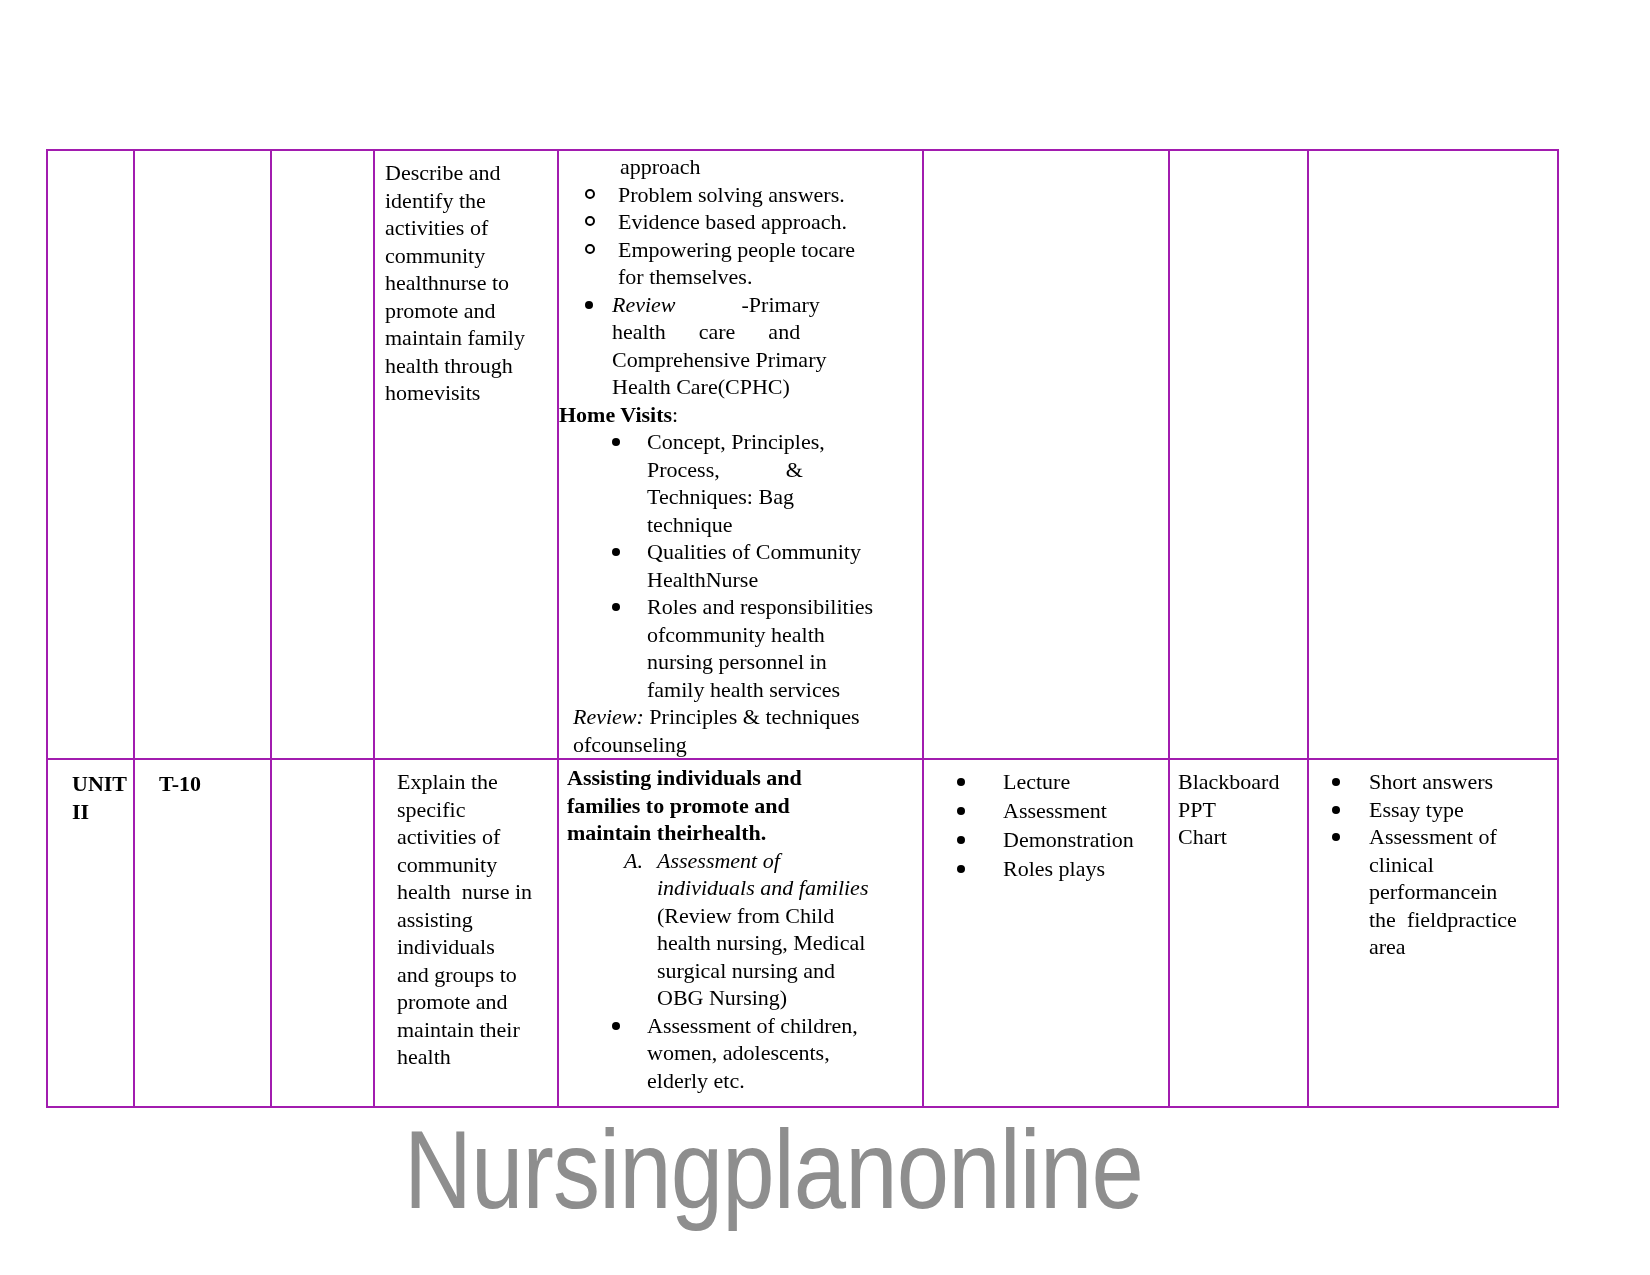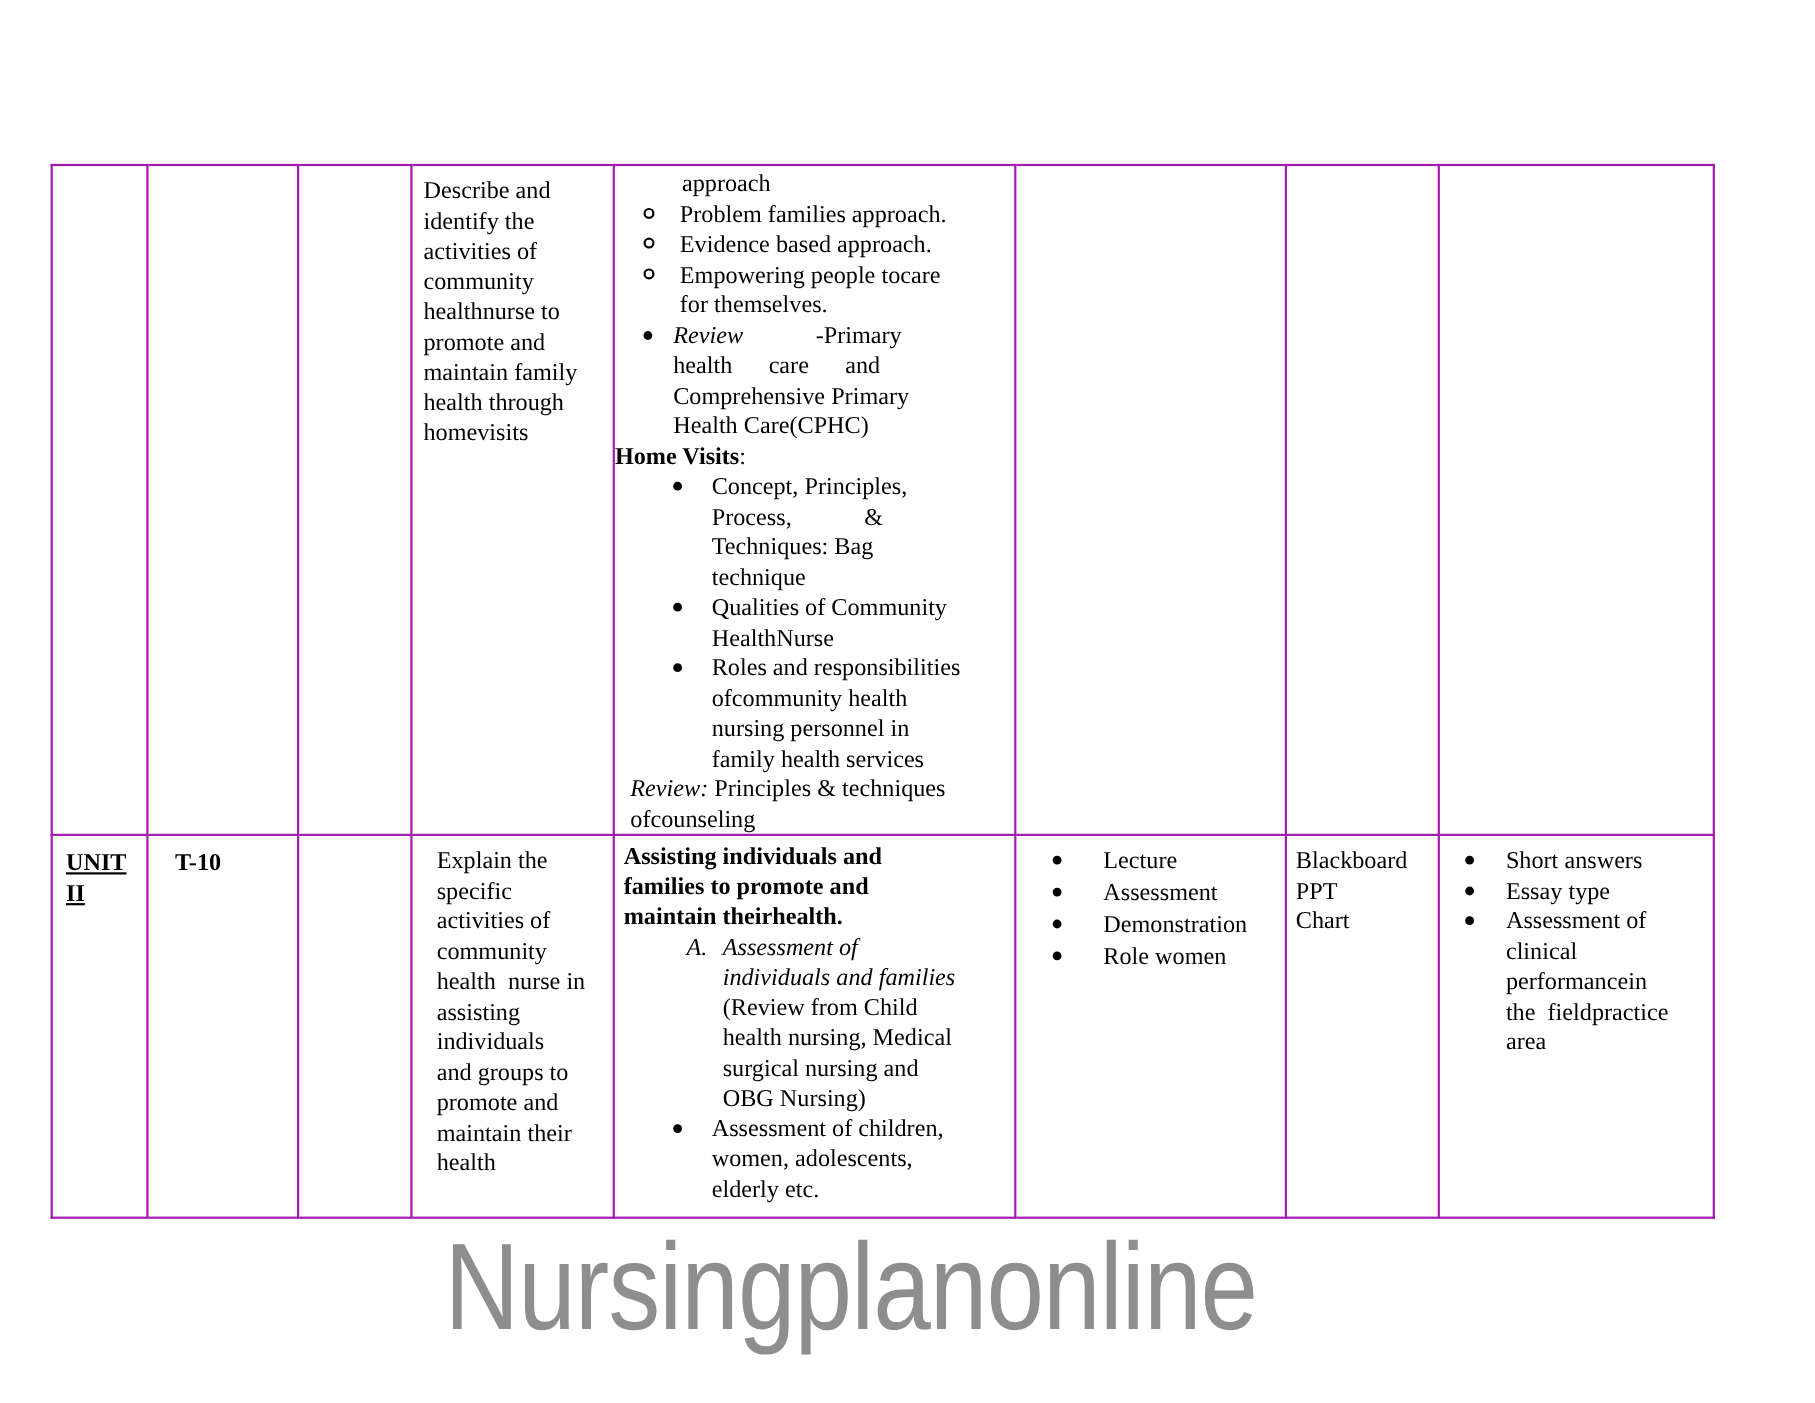--- a/index.html
+++ b/index.html
@@ -18,21 +18,21 @@
     border:2px solid #a21caf; vertical-align:top; padding:0;
     background:#fff;
   }
   .pre { white-space:pre-wrap; }
   .b { font-weight:bold; }
   .i { font-style:italic; }
 
   
   .obj1 { margin:8px 4px 0 10px; }
   
-  .unit-txt  { margin:10px 4px 0 12px;text-decoration:underline; }
+  .unit-txt  { margin:10px 4px 0 24px; }
   .hours-txt { margin:10px 4px 0 24px; }
   .obj2      { margin:8px 2px 0 22px; }
   .av-txt    { margin:8px 4px 0 8px; }
 
   
   .cont { padding-top:2px; }
   .intro-line { margin-left:61px; }
   .li { display:flex; align-items:flex-start; }
   .li .t { white-space:pre-wrap; }
   .marker { flex:0 0 auto; }
@@ -105,21 +105,21 @@
 maintain family
 health through
 homevisits</div>
         </td>
         <td>
           <div class="cont">
             <div class="intro-line pre">approach</div>
 
             <div class="li circle">
               <span class="marker m-ring"></span>
-              <span class="t">Problem families approach.</span>
+              <span class="t">Problem solving answers.</span>
             </div>
             <div class="li circle">
               <span class="marker m-ring"></span>
               <span class="t">Evidence based approach.</span>
             </div>
             <div class="li circle">
               <span class="marker m-ring"></span>
               <span class="t">Empowering people tocare
 for themselves.</span>
             </div>
@@ -214,21 +214,21 @@
             <div class="li disc3">
               <span class="marker m-dot"></span>
               <span class="t">Assessment</span>
             </div>
             <div class="li disc3">
               <span class="marker m-dot"></span>
               <span class="t">Demonstration</span>
             </div>
             <div class="li disc3">
               <span class="marker m-dot"></span>
-              <span class="t">Role women</span>
+              <span class="t">Roles plays</span>
             </div>
           </div>
         </td>
         <td>
           <div class="av-txt pre">Blackboard
 PPT
 Chart</div>
         </td>
         <td>
           <div class="assess">

